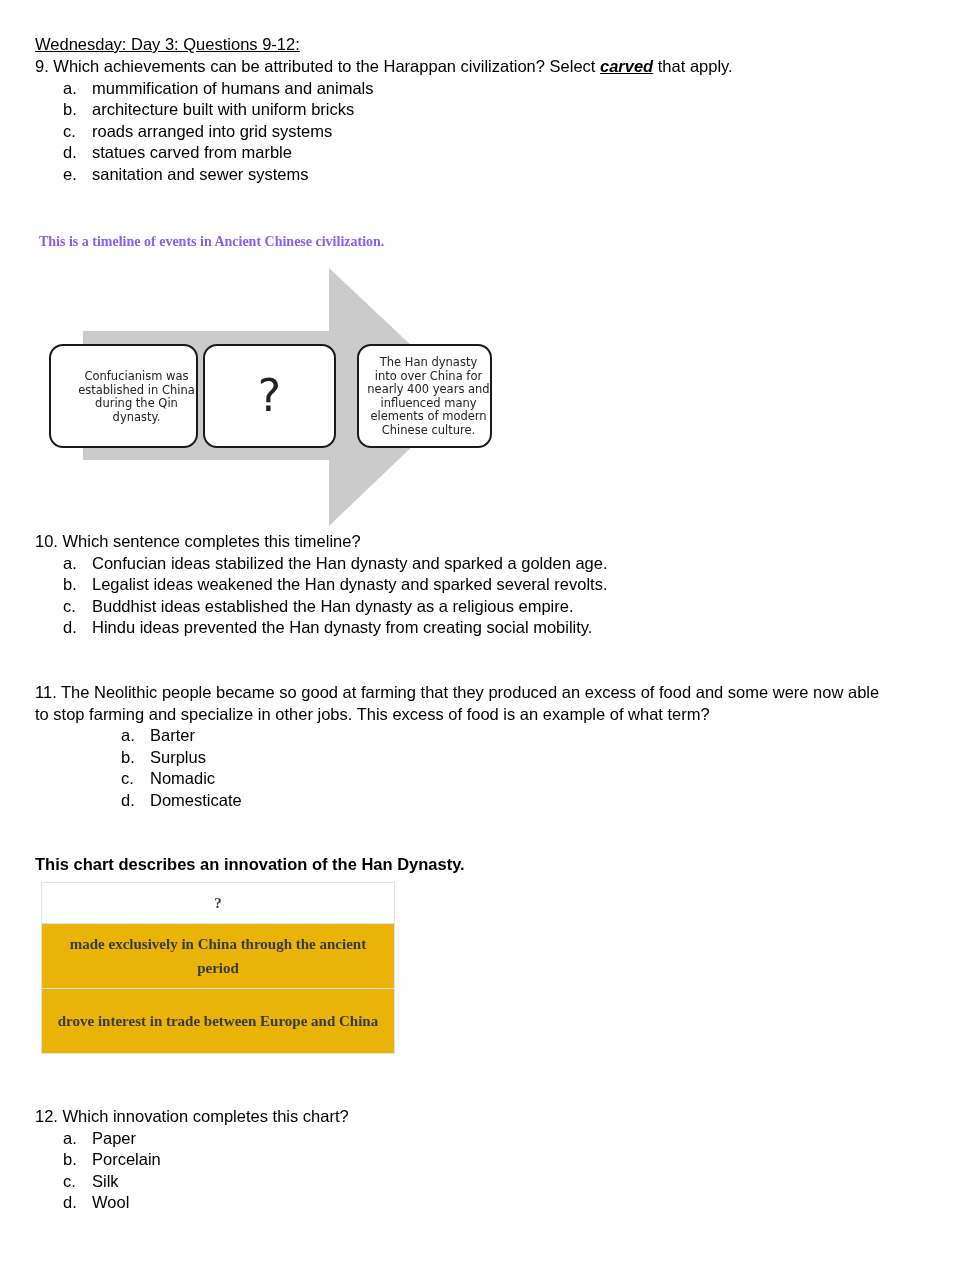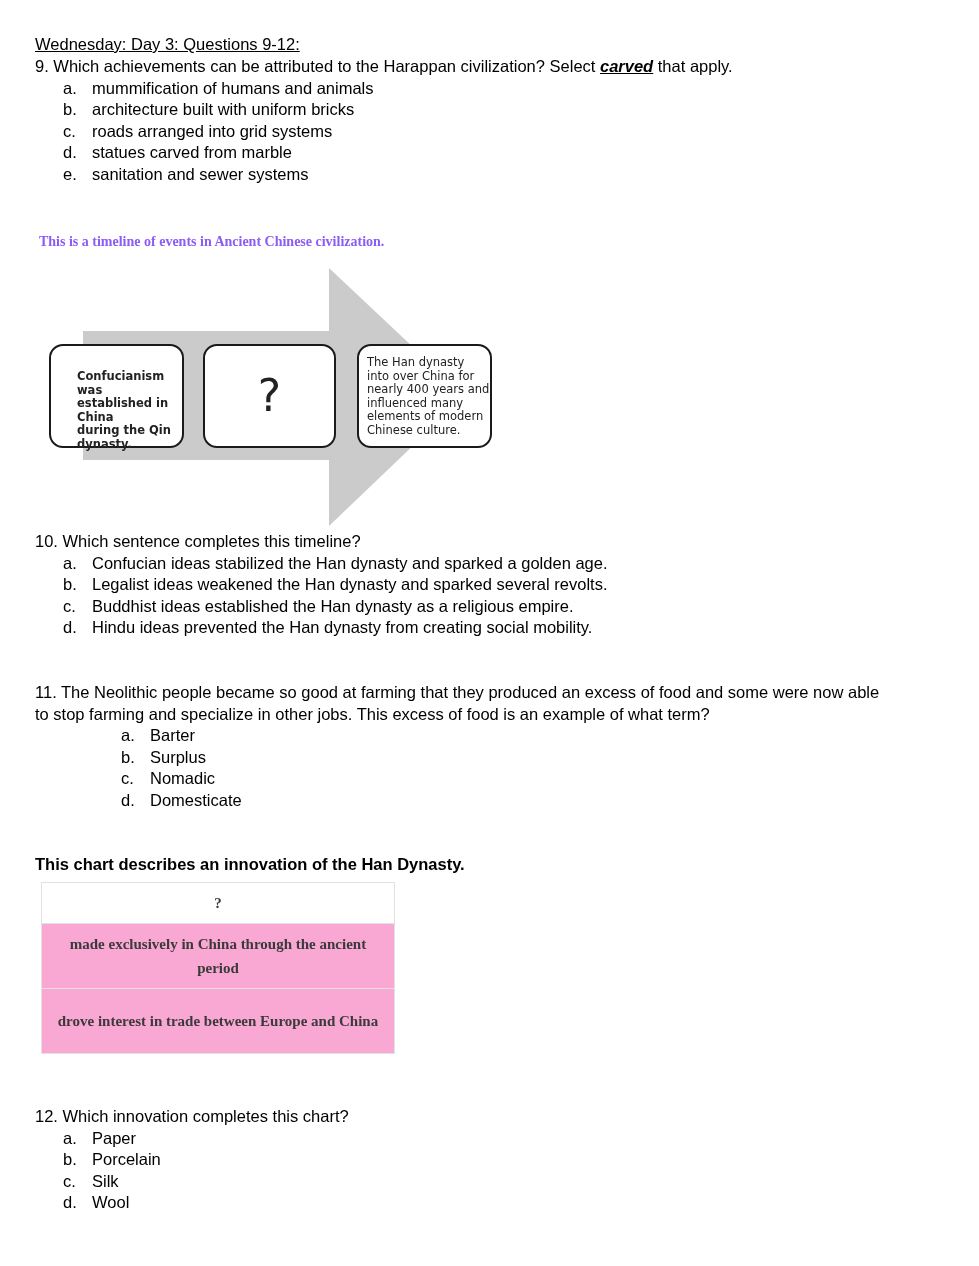--- a/index.html
+++ b/index.html
@@ -8,45 +8,45 @@
   .line { position: absolute; white-space: nowrap; line-height: 21px; }
   .heading { left: 35px; top: 34px; font-weight: normal; text-decoration: underline; }
   .q { left: 35px; }
   .opt { white-space: nowrap; position: absolute; line-height: 21px; }
   .opt .letter { display: inline-block; width: 29px; }
   .em3 { font-weight: bold; font-style: italic; text-decoration: underline; }
   .serif-cap { font-family: "Liberation Serif", serif; font-weight: bold; font-size: 14px; color: #8b5cf6; }
   
   .timeline { position: absolute; left: 45px; top: 268px; width: 460px; height: 258px; }
   .tl-box { position: absolute; background: #fff; border: 2px solid #1a1a1a; border-radius: 14px; box-sizing: border-box; font-family: "DejaVu Sans", sans-serif; font-size: 11.5px; line-height: 13.5px; color: #222; }
-  .tl-box span { display: block; }
+  .tl-box span { display: block; text-align: center; }
   .chart-table { position: absolute; left: 41px; top: 882px; width: 354px; border-collapse: collapse; font-family: "Liberation Serif", serif; font-weight: bold; font-size: 15px; color: #3a3a3a; }
   .chart-table td { text-align: center; padding: 0 14px; border: 1px solid #e2e2e2; }
   .chart-table tr.white td { background: #ffffff; }
-  .chart-table tr.gray td { background: #f9a8d4; }
+  .chart-table tr.gray td { background: #eab308; }
 </style>
 </head>
 <body>
 
 <div class="line heading">Wednesday: Day 3: Questions 9-12:</div>
 
 <div class="line q" style="top:56px;"><span>9. Which achievements can be attributed to the Harappan civilization? Select </span><span class="em3">carved</span><span> that apply.</span></div>
 <div class="opt" style="left:63px; top:78px;"><span class="letter">a.</span><span>mummification of humans and animals</span></div>
 <div class="opt" style="left:63px; top:99px;"><span class="letter">b.</span><span>architecture built with uniform bricks</span></div>
 <div class="opt" style="left:63px; top:121px;"><span class="letter">c.</span><span>roads arranged into grid systems</span></div>
 <div class="opt" style="left:63px; top:142px;"><span class="letter">d.</span><span>statues carved from marble</span></div>
 <div class="opt" style="left:63px; top:164px;"><span class="letter">e.</span><span>sanitation and sewer systems</span></div>
 
 <div class="line serif-cap" style="left:39px; top:231px;">This is a timeline of events in Ancient Chinese civilization.</div>
 
 <div class="timeline">
   <svg class="abs" style="left:0; top:0;" width="460" height="258">
     <polygon id="tl-arrow" points="38,63 284,63 284,0 420,128 284,258 284,192 38,192" fill="#cbcbcb"></polygon>
   </svg>
-  <div class="tl-box" style="left:4px; top:76px; width:135px; height:104px; padding:24px 0 0 26px;font-weight:bold;">
+  <div class="tl-box" style="left:4px; top:76px; width:149px; height:104px; padding:24px 0 0 26px;">
     <span>Confucianism was</span>
     <span>established in China</span>
     <span>during the Qin</span>
     <span>dynasty.</span>
   </div>
   <div class="tl-box" style="left:158px; top:76px; width:133px; height:104px; text-align:center; font-size:44px; line-height:100px;">
     <span>?</span>
   </div>
   <div class="tl-box" style="left:312px; top:76px; width:135px; height:104px; padding:10px 0 0 8px;">
     <span>The Han dynasty</span>

